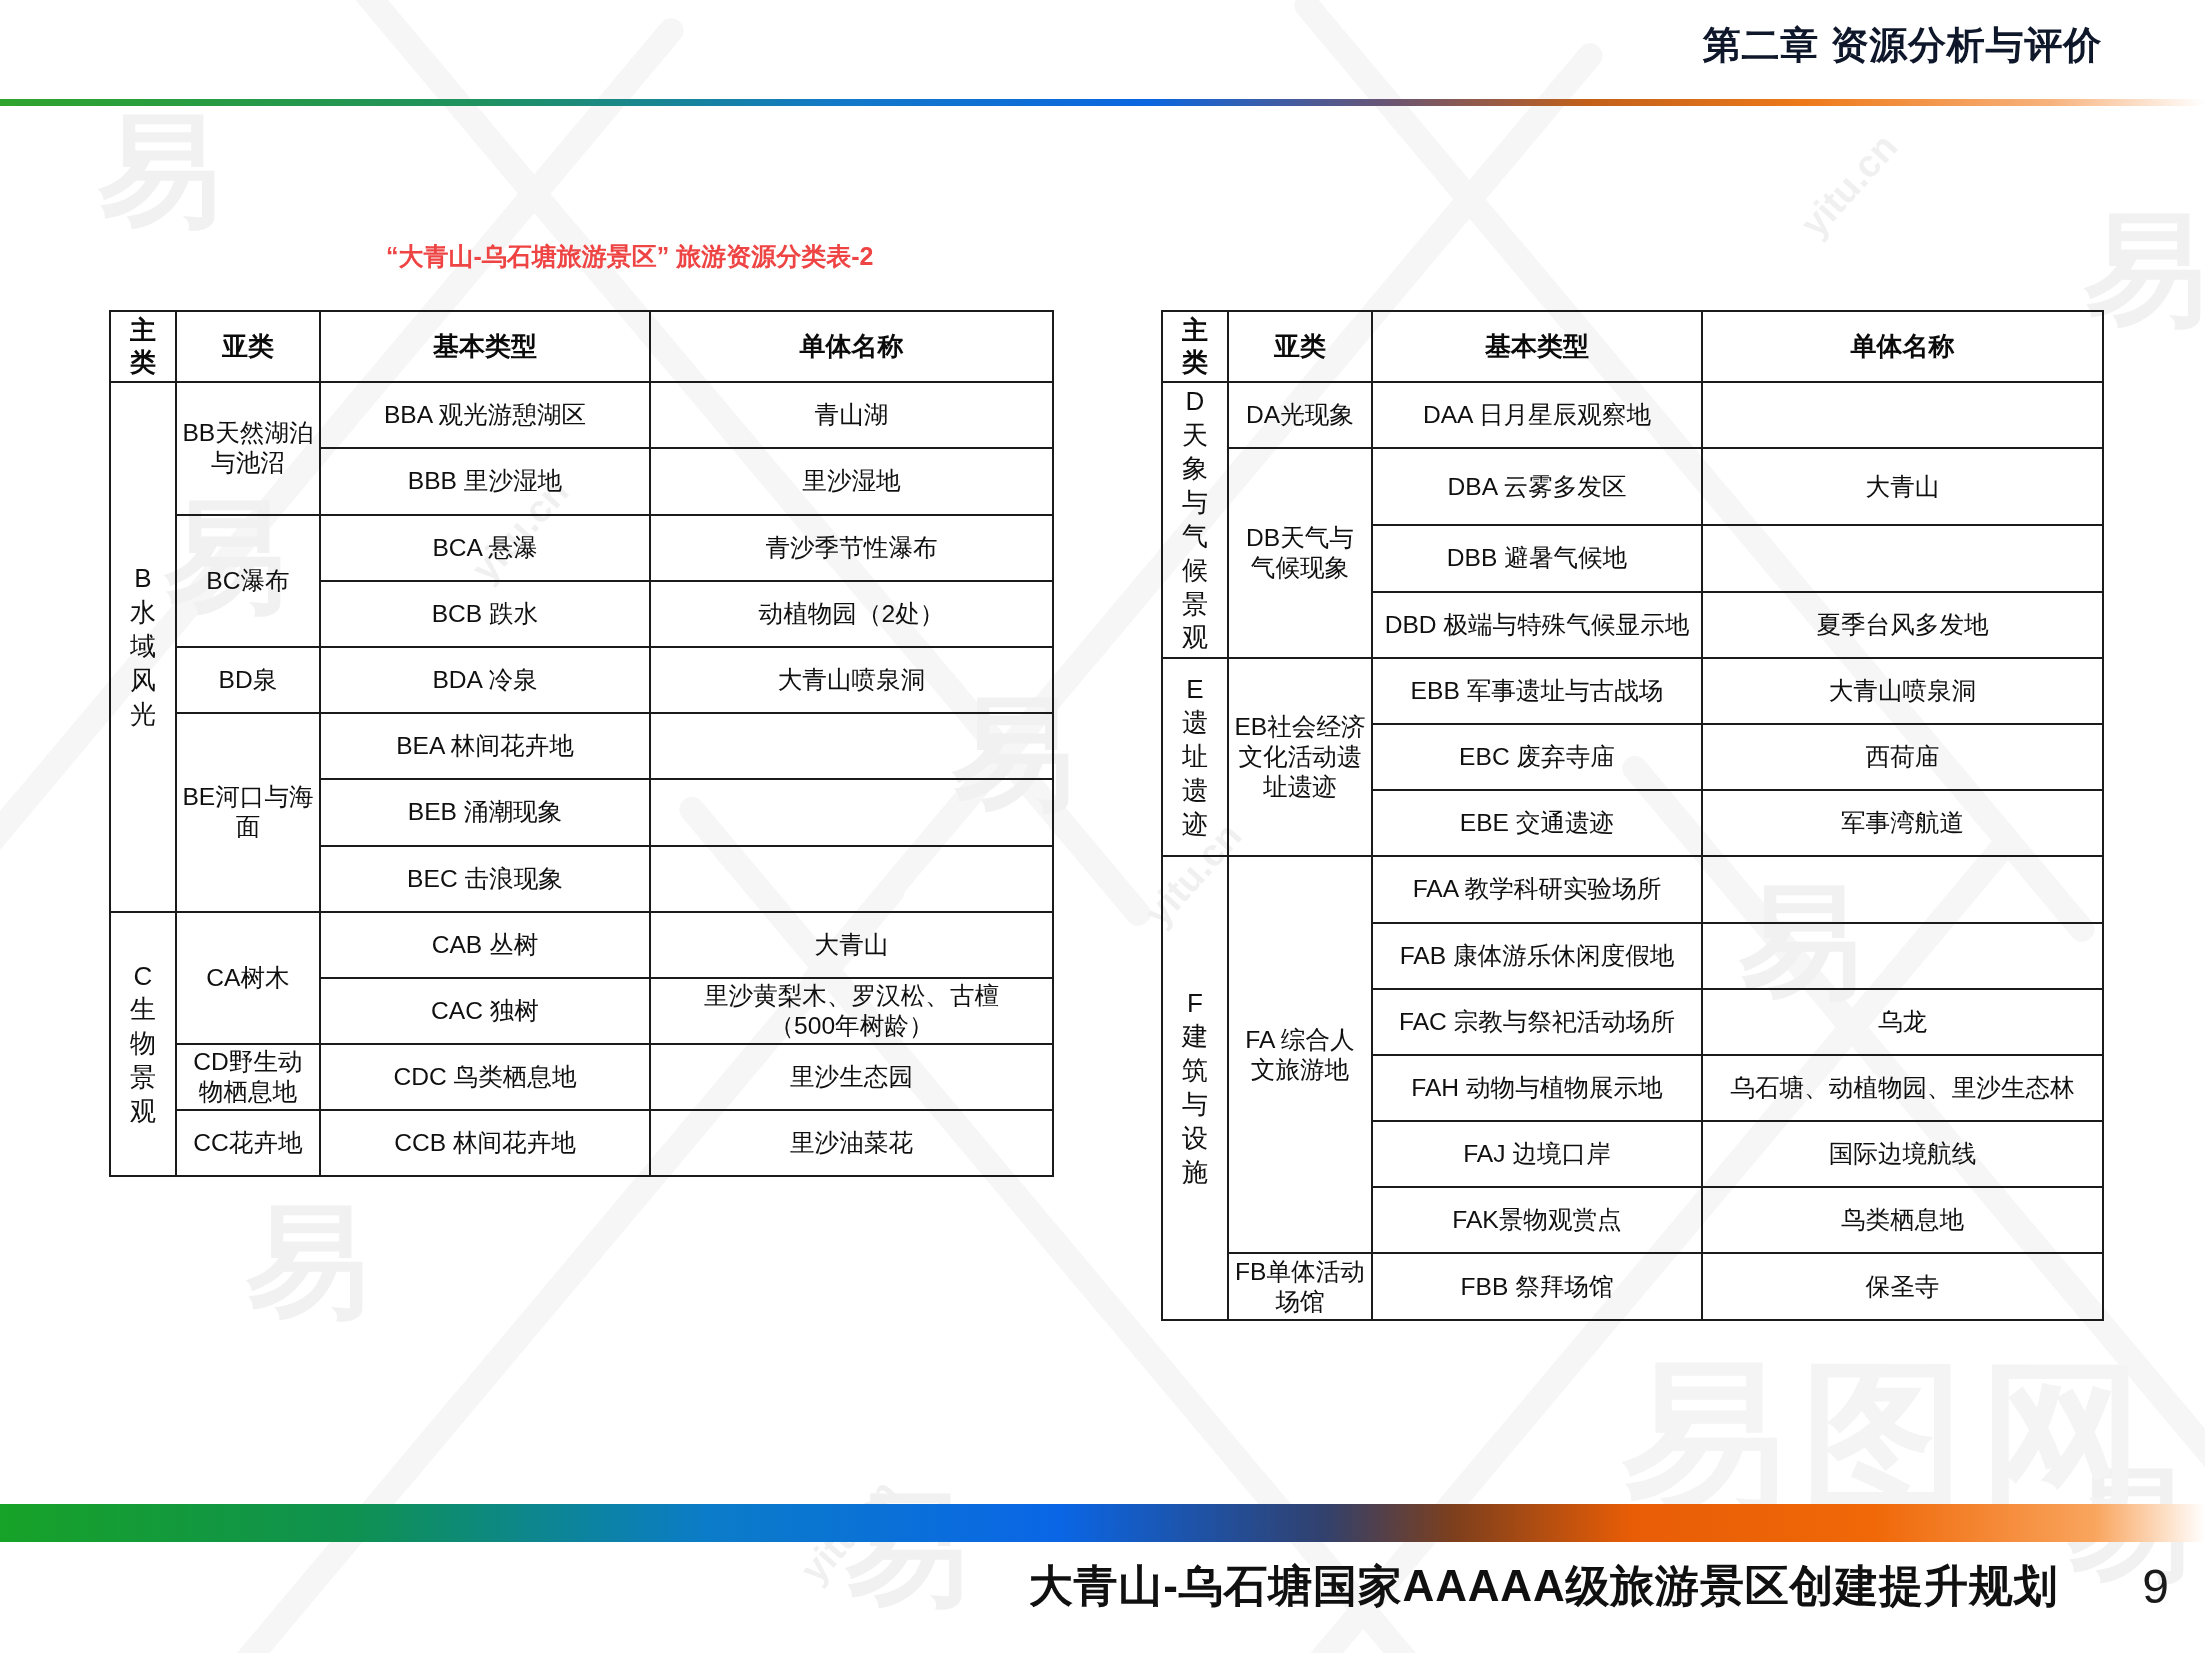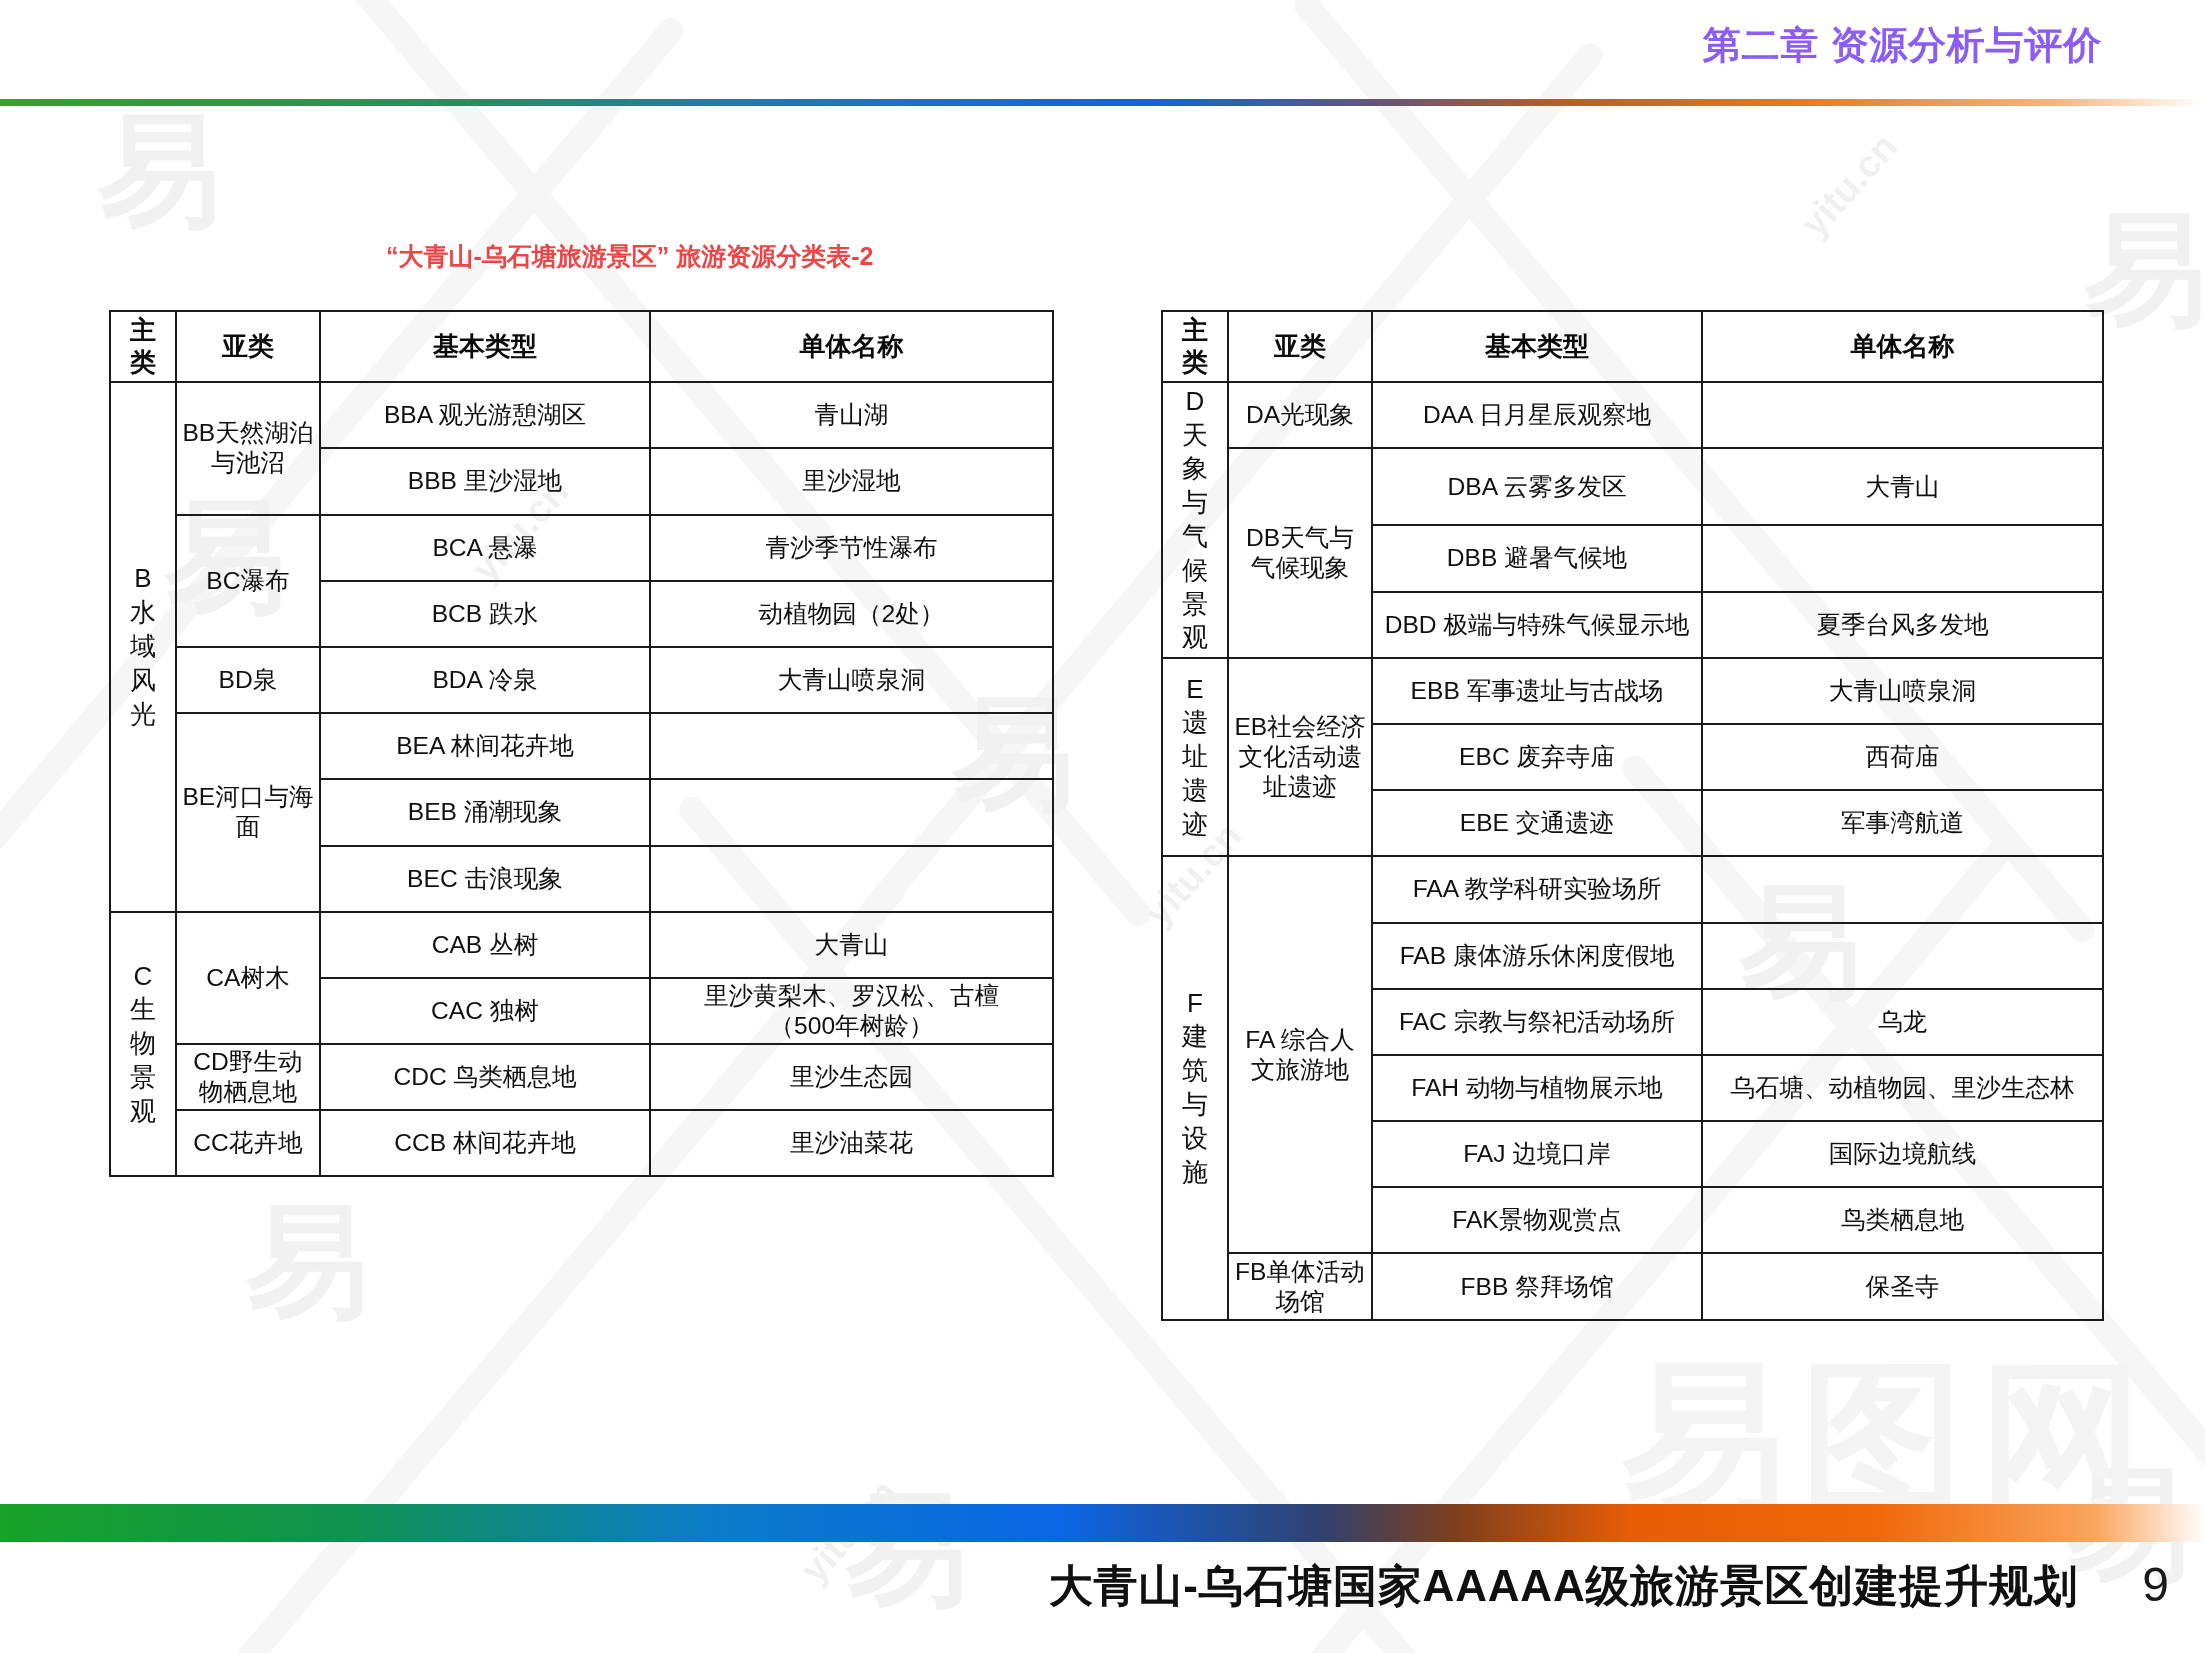--- a/index.html
+++ b/index.html
@@ -10,21 +10,21 @@
   }
   
   .wm{position:absolute; pointer-events:none;}
   .wm-stripe{width:24.6px; height:1231px; background:#f6f6f6; border-radius:12.3px;}
   .wm-glyph{font-size:123px; font-weight:bold; color:#f1f1f1;}
   .wm-domain{font-size:38px; font-weight:bold; color:#f0f0f0; transform:rotate(-48deg);}
   .wm-site{font-size:164px; font-weight:bold; color:#f4f4f4; letter-spacing:14.8px;}
   
   .chapter-header{
     position:absolute; top:19.7px; right:103px; font-size:38px; font-weight:bold;
-    color:#8b5cf6; letter-spacing:0.8px;
+    color:#0f172a; letter-spacing:0.8px;
   }
   .header-line{
     position:absolute; top:99px; left:0; width:2205px; height:6.6px;
     background:linear-gradient(90deg,#2fa42d 0%,#1f9160 22%,#1279c8 38%,#0b66e0 52%,#6a5573 63%,#c2601a 72%,#ee7a1a 82%,#f7b27c 93%,rgba(255,255,255,0) 100%);
   }
   .table-title{
     position:absolute; top:240px; left:386px; font-size:25px; font-weight:bold; color:#ef4444;
   }
   
   table.cls-table{
@@ -43,21 +43,21 @@
   .cls-table th{height:66px; font-size:26px; font-weight:bold; color:#0b0b0b;}
   .cls-table td{height:61px; font-size:24.6px; color:#101010;}
   .cls-table td.main-cell{font-size:26px; line-height:1.3; padding:1.6px 0;}
   .cls-table td.sub-cell{font-size:24.6px;}
   
   .footer-bar{
     position:absolute; top:1504px; left:0; width:2205px; height:38px;
     background:linear-gradient(90deg,#17a228 0%,#0f9150 16%,#0b7cc8 32%,#0a66e6 48%,#31416e 60%,#7e3f1c 66%,#e85d06 74%,#f06808 85%,#f9a55e 95%,#ffffff 100%);
   }
   .footer-text{
-    position:absolute; top:1557px; right:36px; display:flex; align-items:flex-start; gap:64px;
+    position:absolute; top:1557px; right:36px; display:flex; align-items:center; gap:84px;
   }
   .footer-title{font-size:44px; font-weight:bold; color:#101010; letter-spacing:0.8px;}
   .page-number{font-size:48px; color:#1a1a1a;}
 </style>
 </head>
 <body>
 
 <div class="page">
 
   <div class="wm wm-stripe" style="left:271px; top:-123px; transform:rotate(40deg);"></div>

